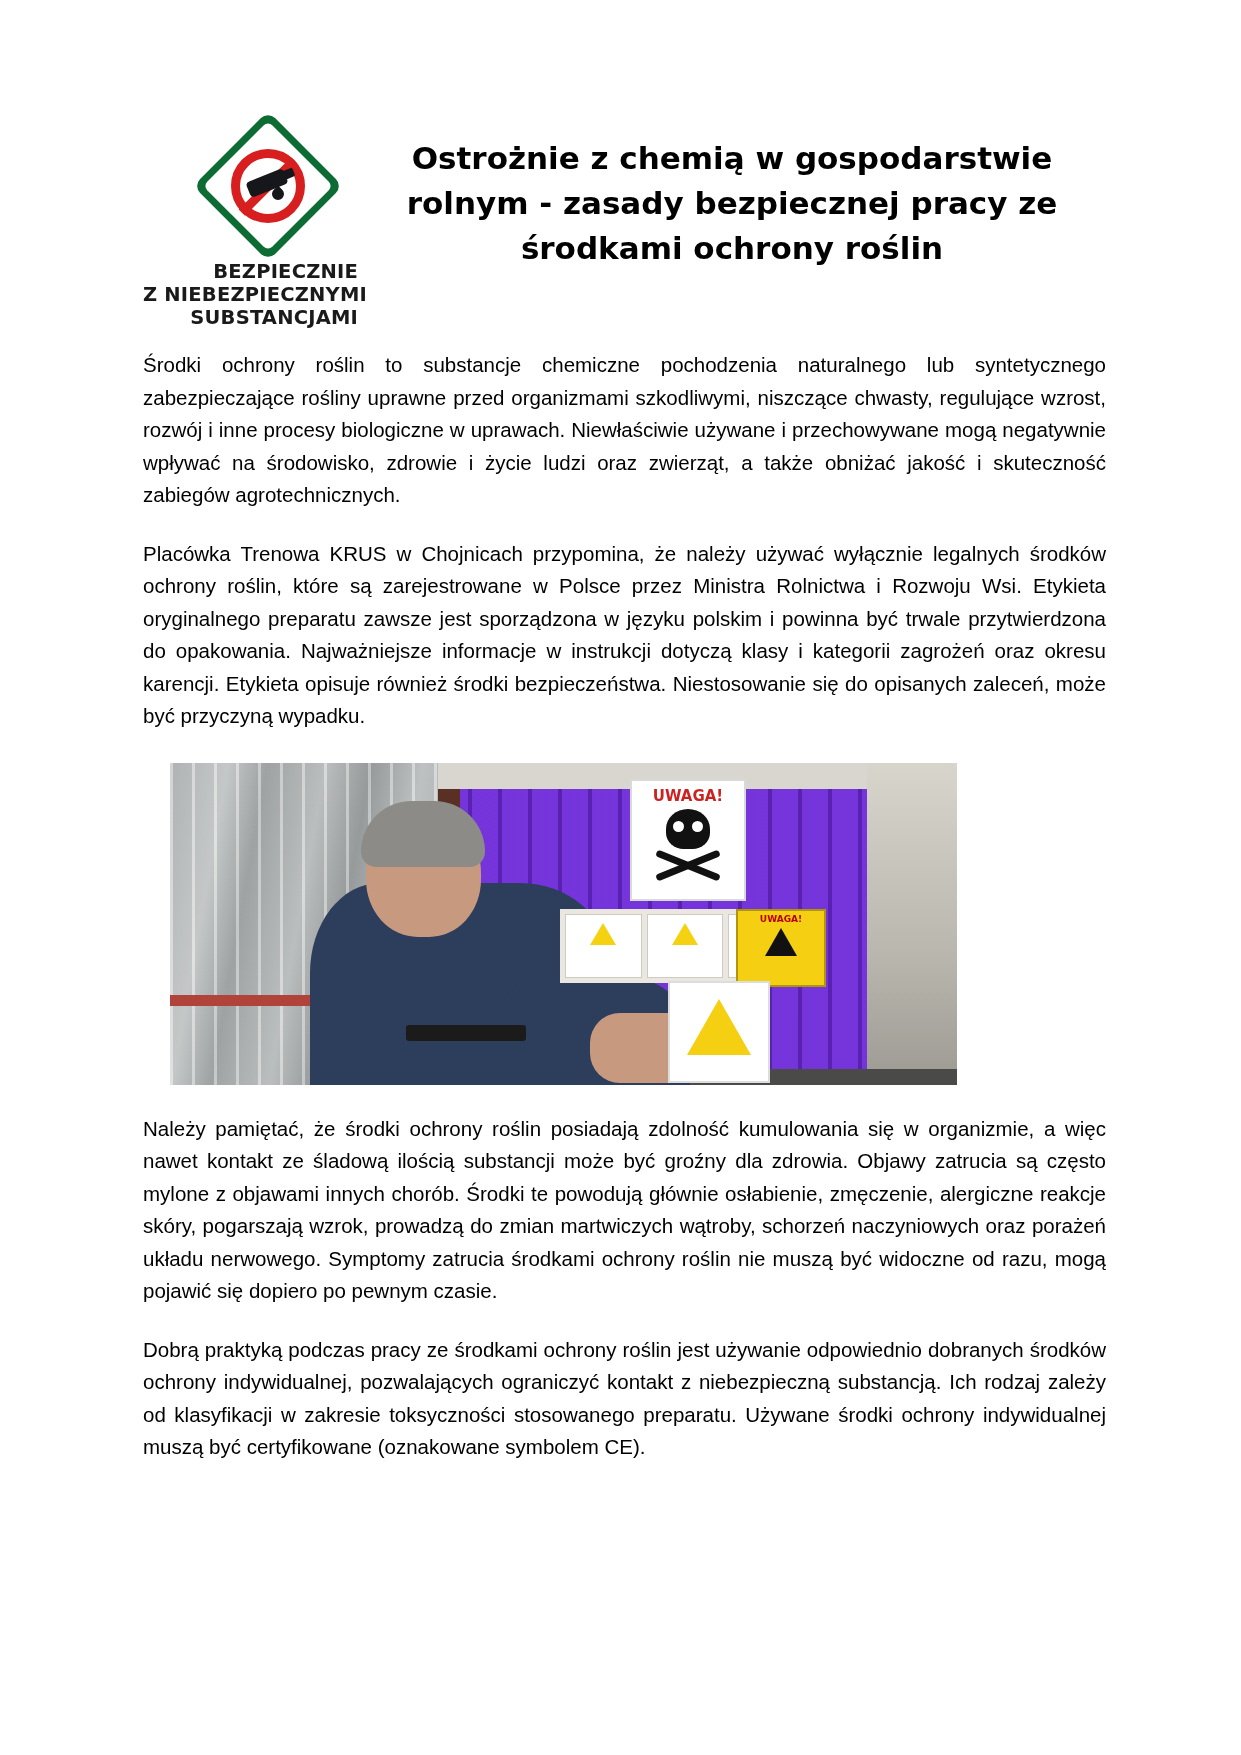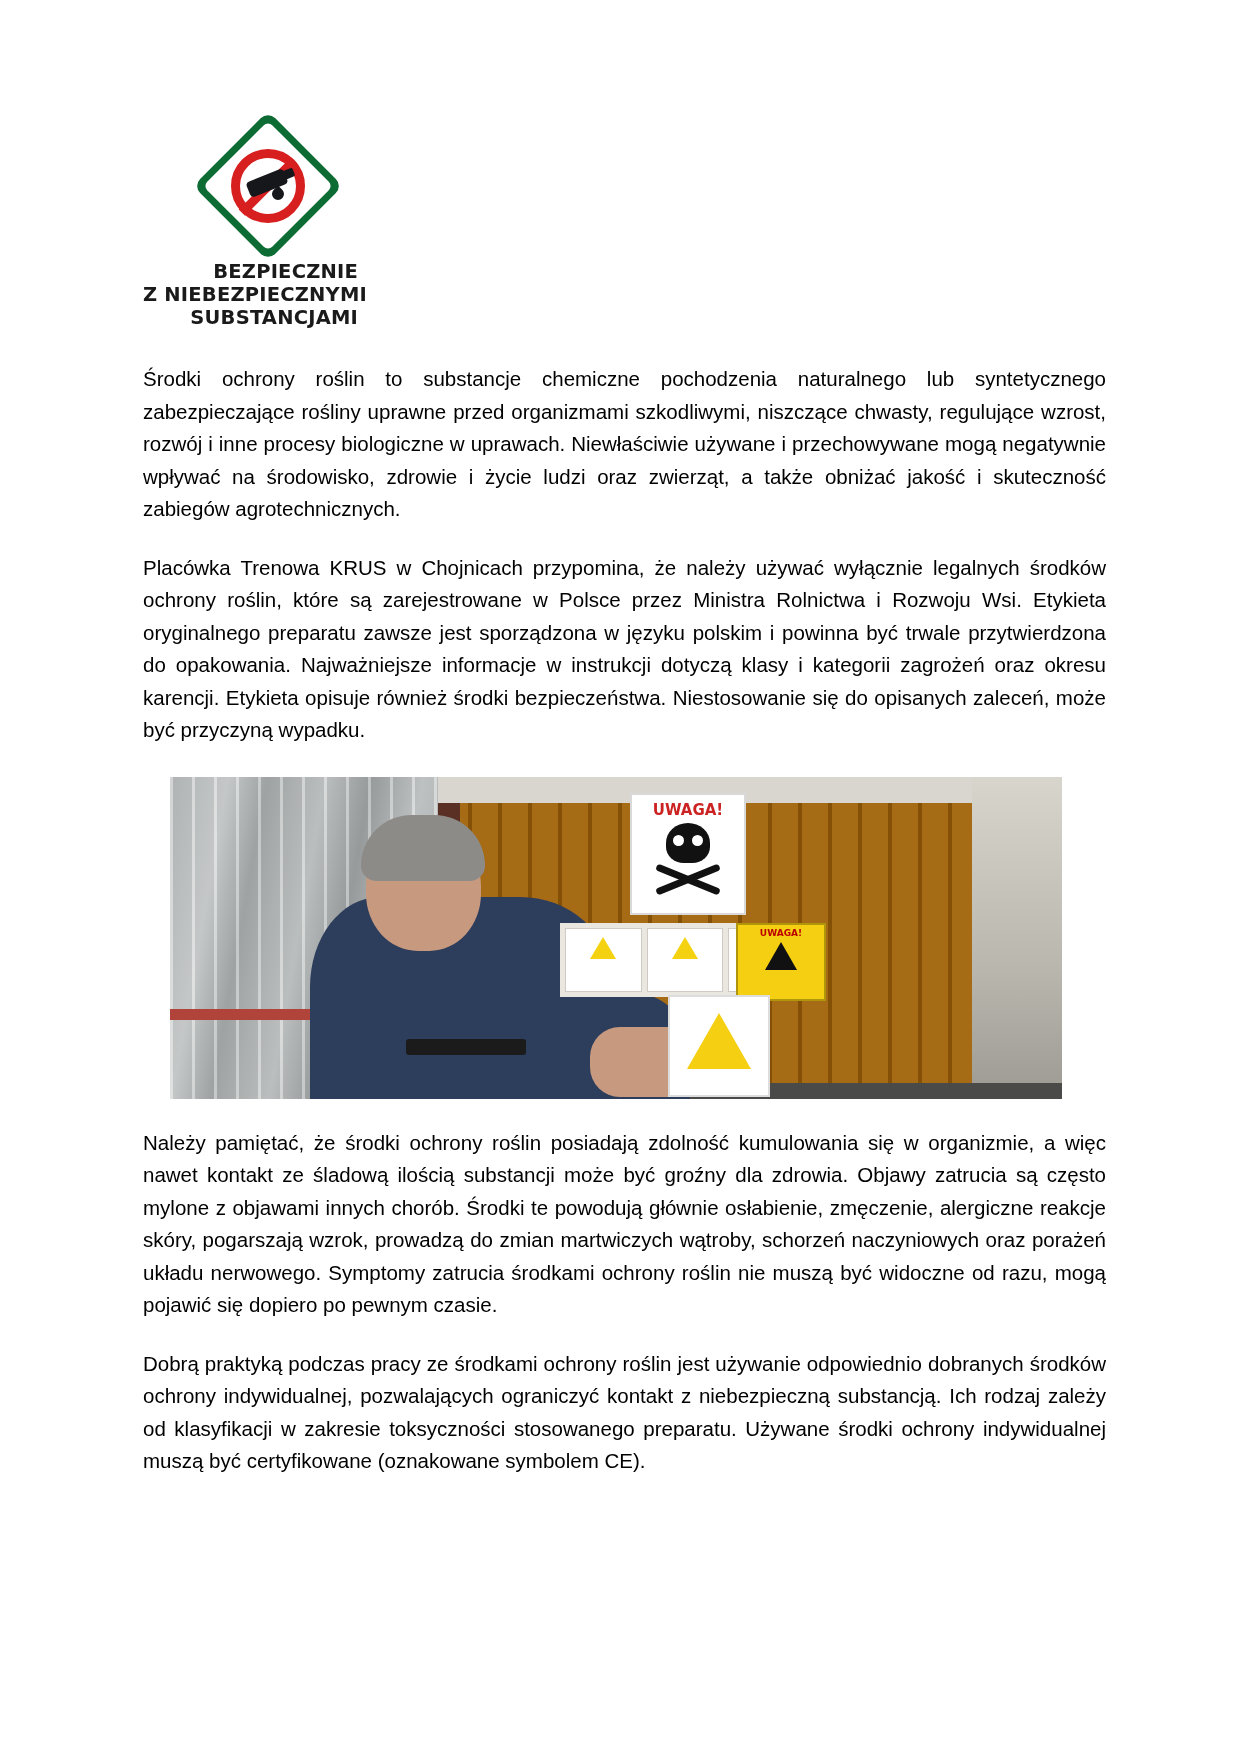--- a/index.html
+++ b/index.html
@@ -141,40 +141,40 @@
     font-family: "DejaVu Sans", sans-serif;
     font-size: 31px;
     line-height: 45px;
     font-weight: bold;
     text-align: center;
     color: #000000;
   }
 
   
   .content {
-    margin-top: 34px;
+    margin-top: 20px;
   }
   p.body {
     margin: 0 0 26px 0;
     font-size: 20.5px;
     line-height: 32.5px;
     text-align: justify;
     text-justify: inter-word;
     color: #000000;
   }
   p.body.last { margin-bottom: 0; }
 
   
   .photo-wrap {
     margin: 30px 0 28px 27px;
-    width: 892px;
+    width: 787px;
     height: 322px;
     overflow: hidden;
     position: relative;
-    background: #a16207;
+    background: #6d28d9;
   }
   .photo {
     position: absolute;
     inset: 0;
   }
   .ph-wall-left {
     position: absolute;
     left: 0; top: 0; width: 268px; height: 100%;
     background: linear-gradient(100deg, #b9bcbd 0%, #cfd2d2 18%, #a7abab 30%,
                 #c5c8c8 48%, #9ea2a2 62%, #c8cbcb 78%, #aeb2b2 100%);
@@ -384,20 +384,21 @@
         <div class="bottle"></div>
         <div class="drop"></div>
       </div>
       <div class="logo-text">
         <div>BEZPIECZNIE</div>
         <div>Z NIEBEZPIECZNYMI</div>
         <div>SUBSTANCJAMI</div>
       </div>
     </div>
 
+    <h1 class="title">Ostrożnie z chemią w gospodarstwie rolnym - zasady bezpiecznej pracy ze środkami ochrony roślin</h1>
   </div>
 
   <div class="content">
 
     <p class="body">Środki ochrony roślin to substancje chemiczne pochodzenia naturalnego lub syntetycznego zabezpieczające rośliny uprawne przed organizmami szkodliwymi, niszczące chwasty, regulujące wzrost, rozwój i inne procesy biologiczne w uprawach. Niewłaściwie używane i przechowywane mogą negatywnie wpływać na środowisko, zdrowie i życie ludzi oraz zwierząt, a także obniżać jakość i skuteczność zabiegów agrotechnicznych.</p>
     <p class="body">Placówka Trenowa KRUS w Chojnicach przypomina, że należy używać wyłącznie legalnych środków ochrony roślin, które są zarejestrowane w Polsce przez Ministra Rolnictwa i Rozwoju Wsi. Etykieta oryginalnego preparatu zawsze jest sporządzona w języku polskim i powinna być trwale przytwierdzona do opakowania. Najważniejsze informacje w instrukcji dotyczą klasy i kategorii zagrożeń oraz okresu karencji. Etykieta opisuje również środki bezpieczeństwa. Niestosowanie się do opisanych zaleceń, może być przyczyną wypadku.</p>
 
     <div class="photo-wrap">
       <div class="photo">
         <div class="ph-wall-left"></div>

